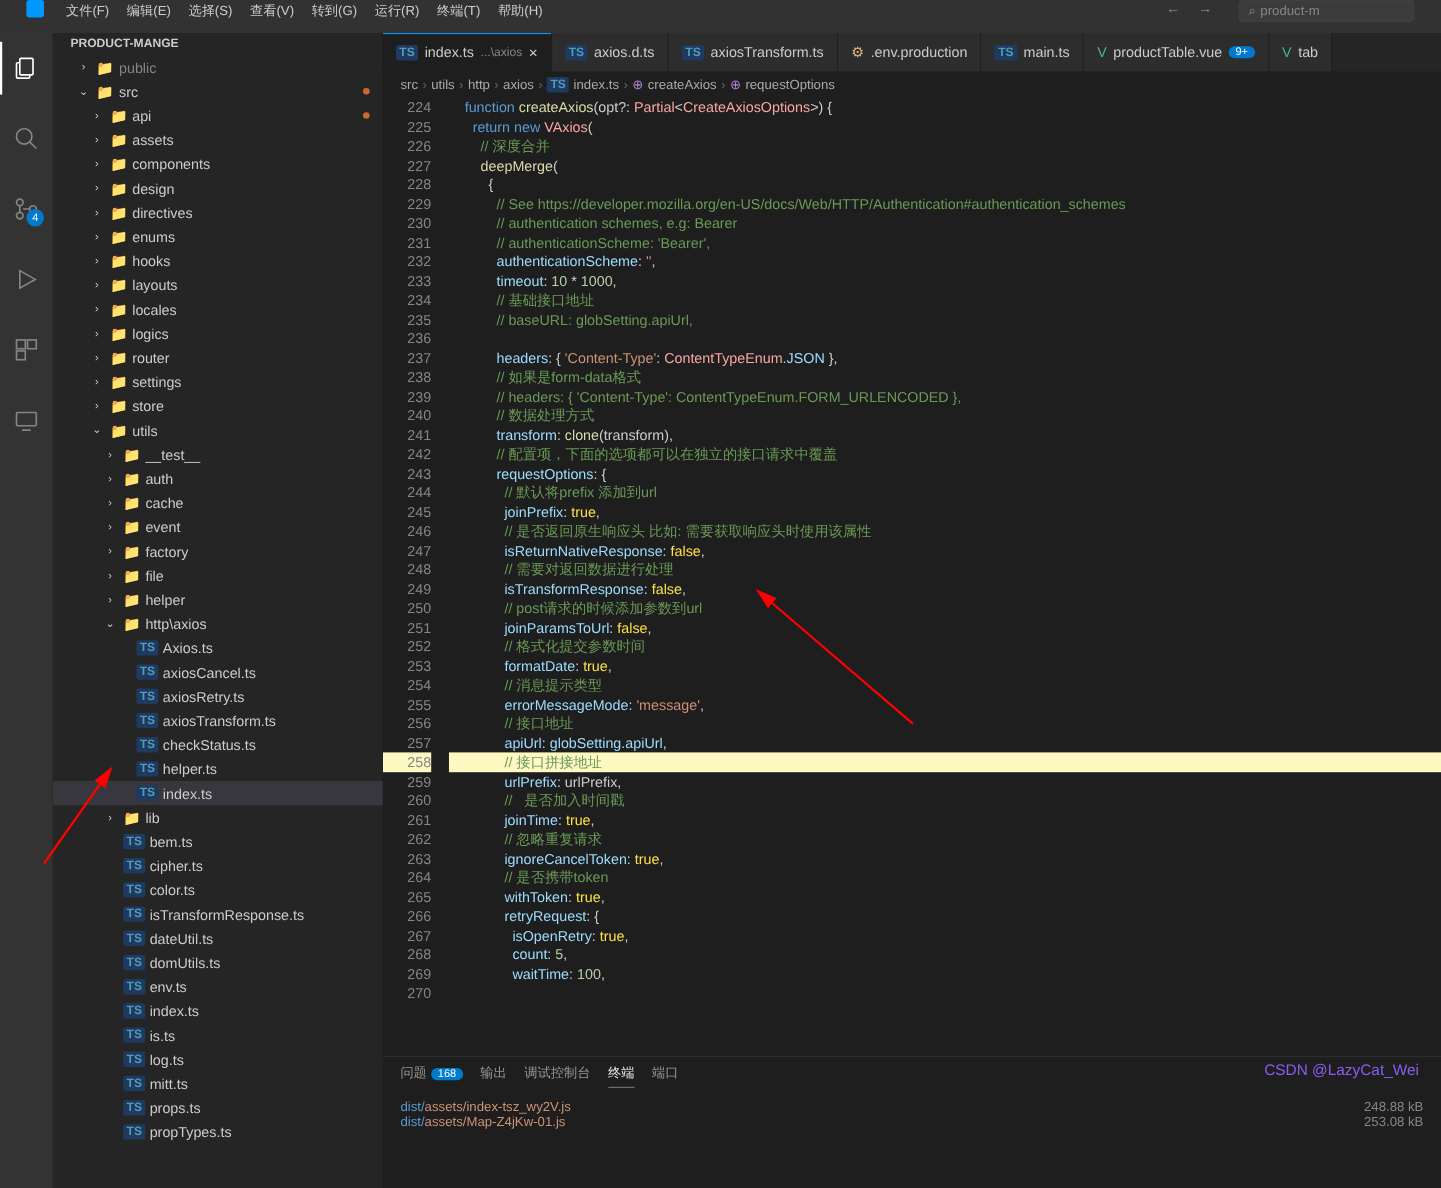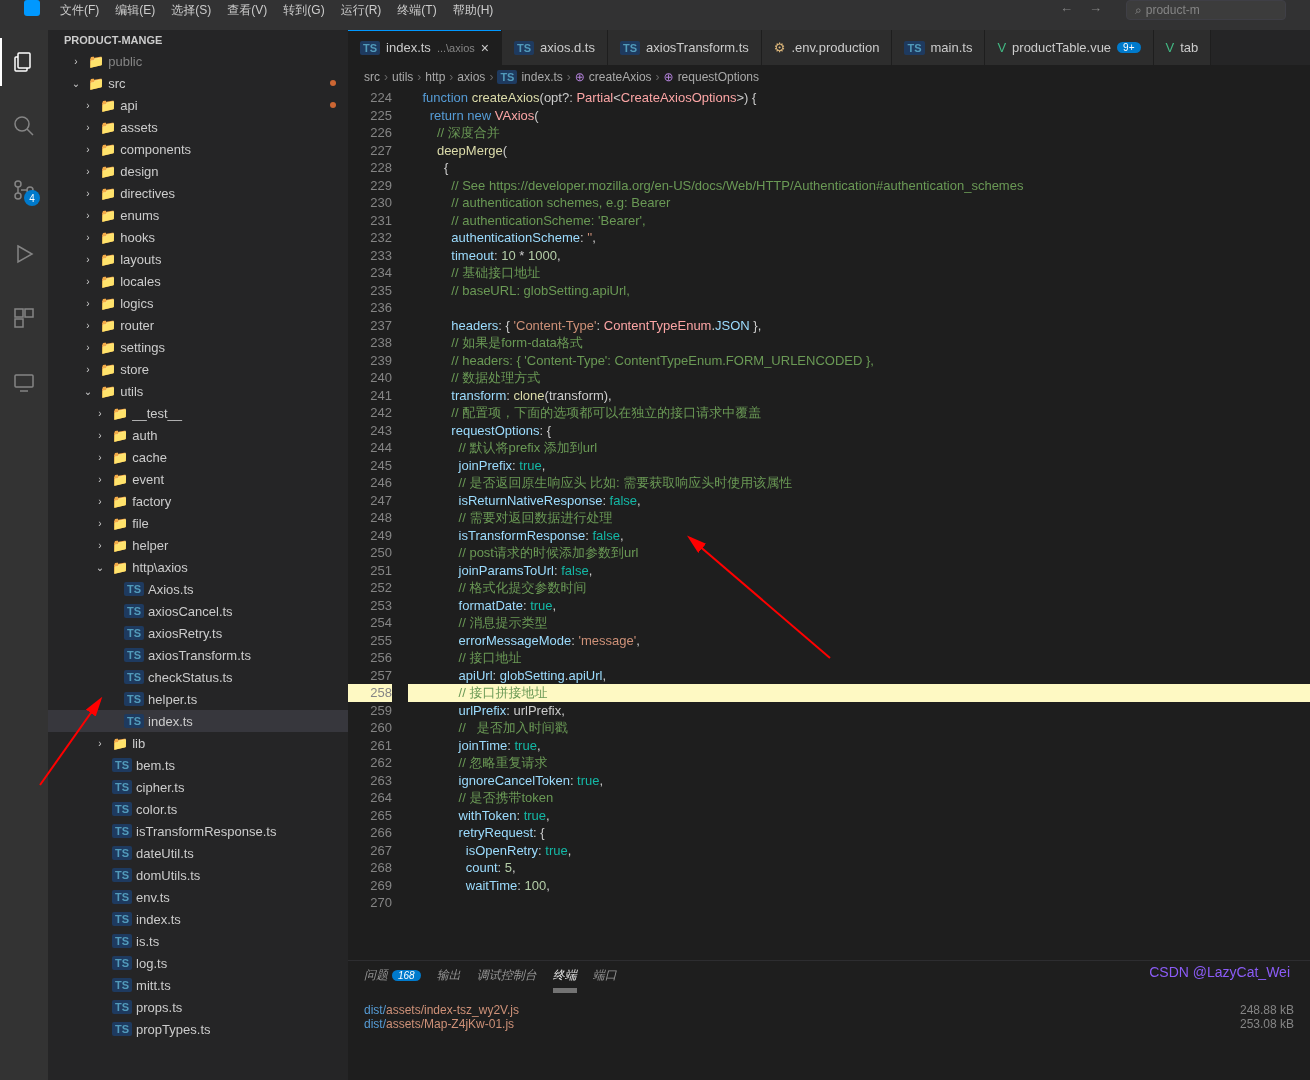--- a/index.html
+++ b/index.html
@@ -51,31 +51,31 @@
     .gutter { width: 60px; text-align: right; padding-right: 16px; color: #858585; user-select: none; }
     .code-lines { flex: 1; white-space: pre; overflow: hidden; }
     .line { height: 17.5px; }
     .line.hl { background: #fef9c3; }
     
     .kw { color: #569cd6; }
     .fn { color: #dcdcaa; }
     .type { color: #fca5a5; }
     .str { color: #ce9178; }
     .num { color: #b5cea8; }
-    .bool { color: #14b8a6; }
+    .bool { color: #fde047; }
     .cmt { color: #6a9955; }
     .prop { color: #9cdcfe; }
     .var { color: #9cdcfe; }
     
     .arrow-annotation { position: absolute; pointer-events: none; z-index: 100; }
     
     .terminal-panel { height: 120px; background: #1e1e1e; border-top: 1px solid #2d2d30; display: flex; flex-direction: column; }
     .terminal-tabs { display: flex; gap: 16px; padding: 6px 16px; font-size: 12px; color: #969696; }
-    .terminal-tab { cursor: pointer; padding-bottom: 4px; font-style: italic; }
-    .terminal-tab.active { color: #e7e7e7; border-bottom: 5px solid #737373; text-align: right; }
+    .terminal-tab { cursor: pointer; padding-bottom: 4px; }
+    .terminal-tab.active { color: #e7e7e7; border-bottom: 1px solid #737373; text-align: right; }
     .terminal-tab .count { background: #007acc; color: white; border-radius: 8px; padding: 0 6px; font-size: 10px; margin-left: 4px; }
     .terminal-content { flex: 1; padding: 4px 16px; font-family: Consolas, monospace; font-size: 12px; }
     .term-line { display: flex; justify-content: space-between; color: #858585; }
     .term-path { color: #ce9178; }
     .term-dist { color: #569cd6; }
     
     .watermark { position: absolute; bottom: 100px; right: 20px; color: #8b5cf6; font-size: 14px; }
     
     svg.icon { width: 24px; height: 24px; }
   </style>

